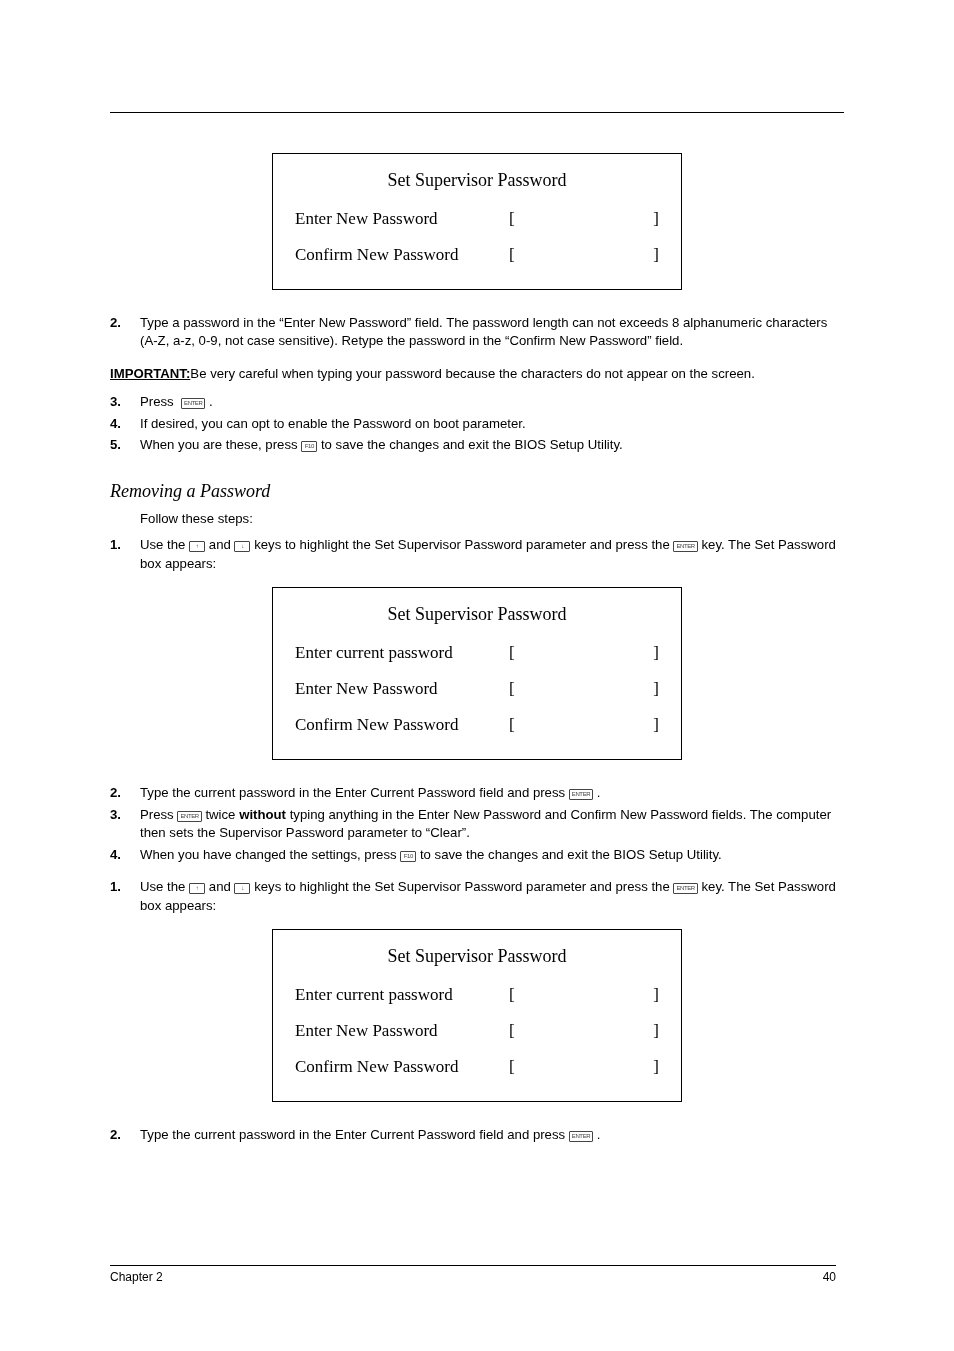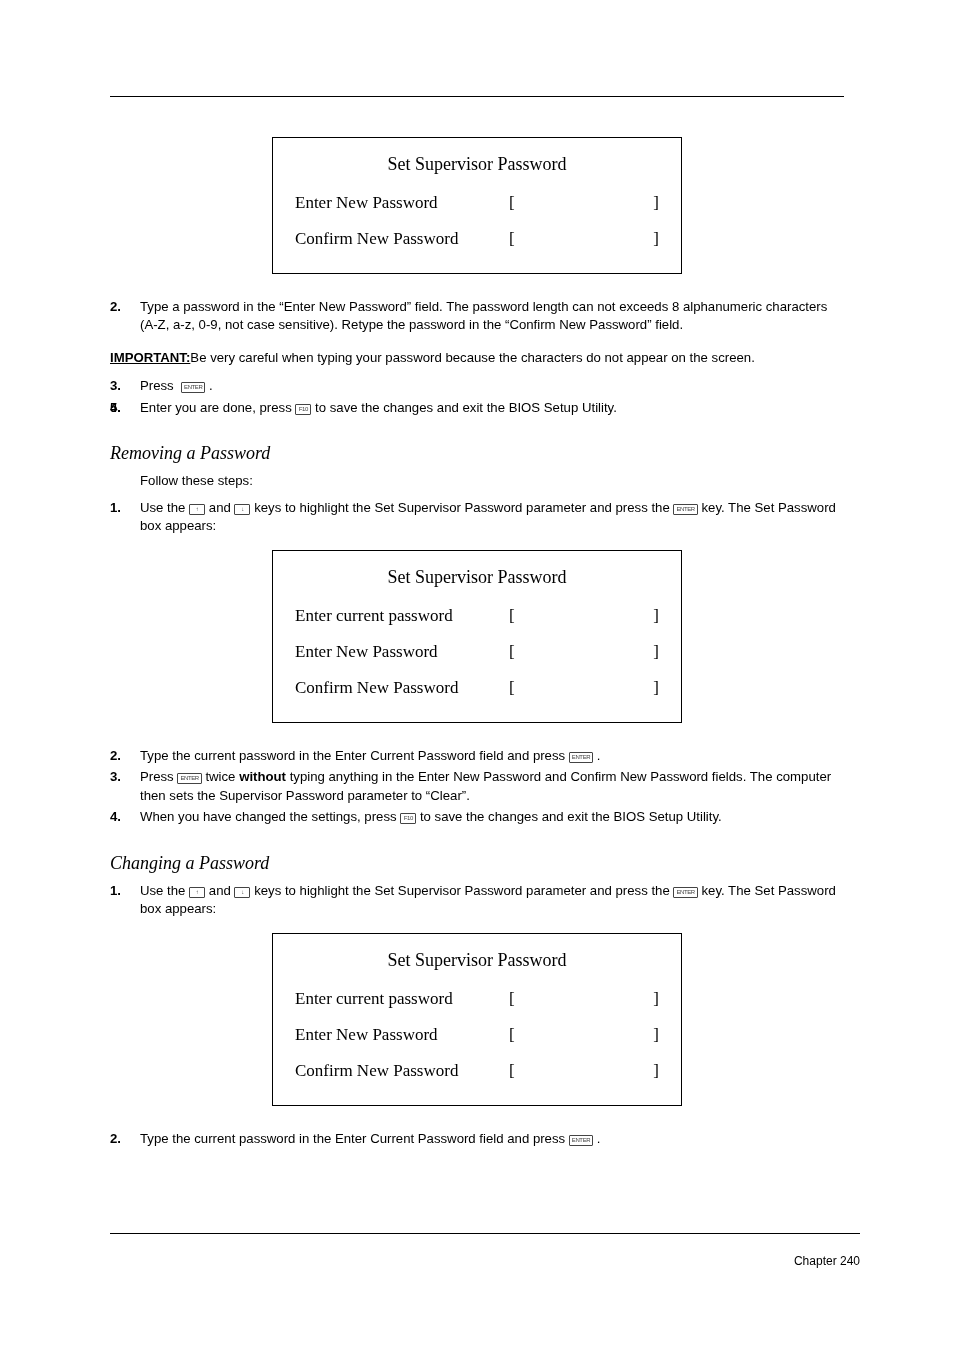--- a/index.html
+++ b/index.html
@@ -5,21 +5,21 @@
   body {
     margin: 0;
     padding: 0;
     background: #ffffff;
     font-family: Arial, Helvetica, sans-serif;
     color: #000;
   }
   .page {
     width: 954px;
     height: 1312px;
-    margin: 0 auto;
+    margin: 16px auto;
     padding: 96px 110px 40px 110px;
     box-sizing: border-box;
     position: relative;
     border-radius: 9px;
   }
   .hr {
     border: none;
     border-top: 1px solid #000;
     margin: 0 0 40px 0;
   }
@@ -101,27 +101,27 @@
     min-width: 10px;
     text-align: center;
     background: #fff;
   }
   .key.wide {
     min-width: 16px;
   }
   .footer {
     position: absolute;
     left: 110px;
-    right: 94px;
+    right: 118px;
     bottom: 44px;
     font-size: 12px;
     border-top: 1px solid #000;
-    padding-top: 20px;
+    padding-top: 4px;
     display: flex;
-    justify-content: flex-end;
+    justify-content: space-between;
   }
   .para {
     font-size: 13.2px;
     margin: 0 0 8px 30px;
     line-height: 1.4;
   }
   b { font-weight: bold; text-align: right; }
 </style>
 </head>
 <body>
@@ -159,24 +159,25 @@
   </div>
 
   <ol class="steps">
     <li>
       <span class="num">3.</span>
       <span>Press</span>&nbsp;
       <span class="key wide">ENTER</span>&nbsp;<span>.</span><br>
     </li>
     <li>
       <span class="num">4.</span>
+      <span>If desired, you can opt to enable the Password on boot parameter.</span>
     </li>
     <li>
       <span class="num">5.</span>
-      <span>Enter you are done, press</span>
+      <span>When you are these, press</span>
       <span class="key">F10</span>
       <span>to save the changes and exit the BIOS Setup Utility.</span>
     </li>
   </ol>
 
   <h3 class="section">Removing a Password</h3>
   <p class="para">Follow these steps:</p>
 
   <ol class="steps">
     <li>
@@ -231,21 +232,20 @@
       <span>typing anything in the Enter New Password and Confirm New Password fields. The computer then sets the Supervisor Password parameter to “Clear”.</span>
     </li>
     <li>
       <span class="num">4.</span>
       <span>When you have changed the settings, press</span>
       <span class="key">F10</span>
       <span>to save the changes and exit the BIOS Setup Utility.</span>
     </li>
   </ol>
 
-  <h3 class="section">Changing a Password</h3>
 
   <ol class="steps">
     <li>
       <span class="num">1.</span>
       <span>Use the</span>
       <span class="key">↑</span>
       <span>and</span>
       <span class="key">↓</span>
       <span>keys to highlight the Set Supervisor Password parameter and press the</span>
       <span class="key wide">ENTER</span>

